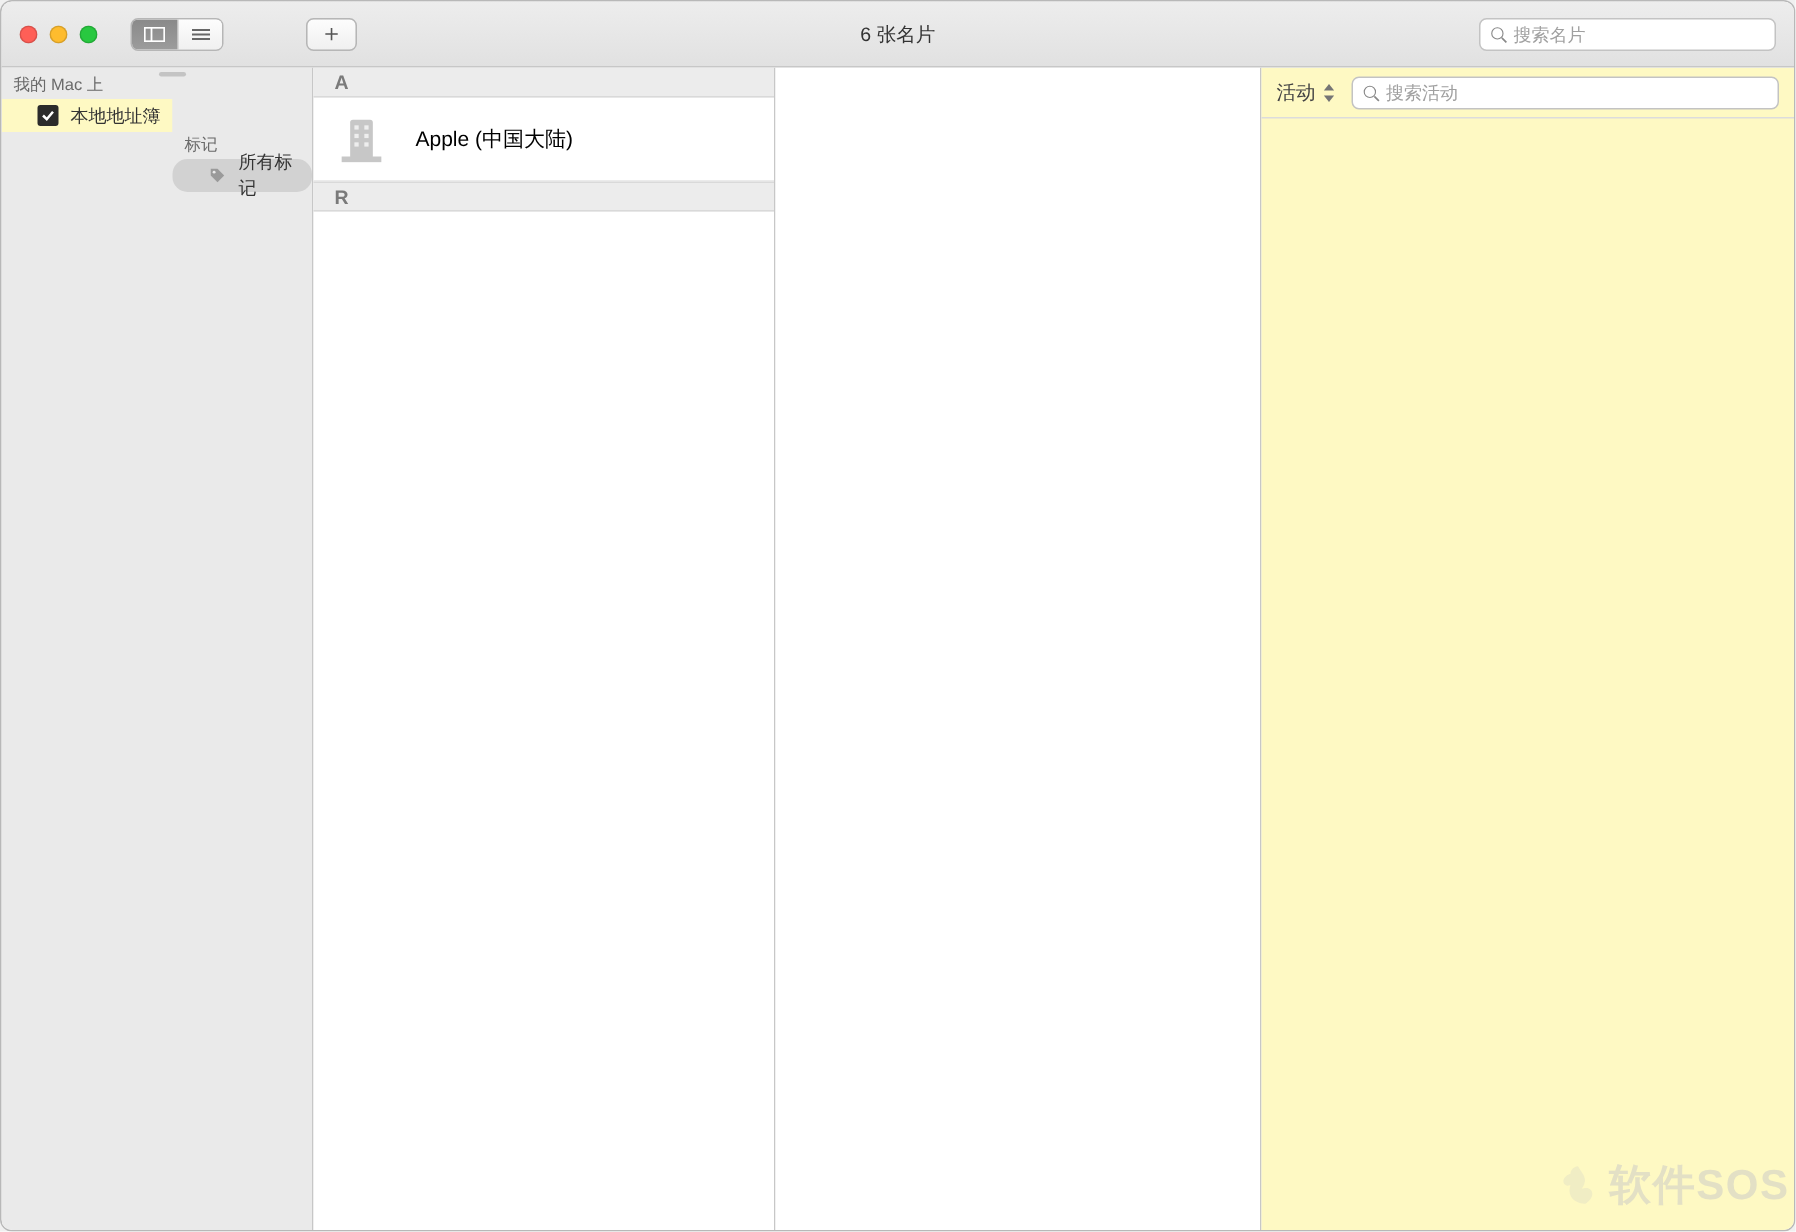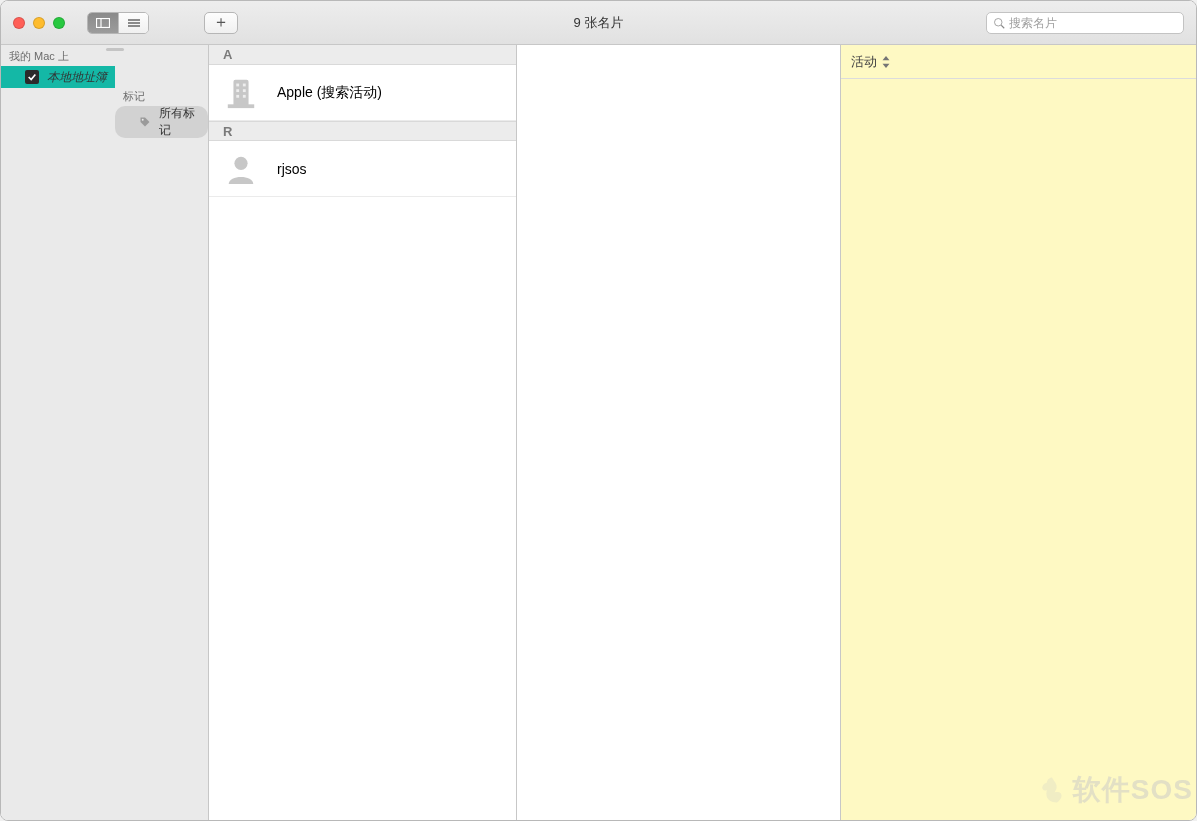--- a/index.html
+++ b/index.html
@@ -123,21 +123,21 @@
   color: #6a6a6a;
 }
 .sb-item {
   height: 22px;
   display: flex;
   align-items: center;
   padding: 0 8px 0 24px;
   gap: 8px;
   cursor: default;
 }
-.sb-item.selected { background: #14b8a6; font-style: italic; }
+.sb-item.selected { background: #fef9c3; }
 .sb-checkbox {
   width: 14px; height: 14px;
   background: #2b2b2b;
   border-radius: 2px;
   display: flex; align-items: center; justify-content: center;
 }
 .sb-checkbox svg { width: 10px; height: 10px; }
 .sb-divider {
   height: 8px;
   background: #f6f6f6;
@@ -149,21 +149,21 @@
   content: "";
   position: absolute;
   left: 50%; top: 2px;
   width: 18px; height: 3px;
   margin-left: -9px;
   background: #c4c4c4;
   border-radius: 2px;
 }
 .sb-bottom { flex: 1; margin-top: 40px; }
 .tag-item {
-  height: 32px;
+  height: 22px;
   display: flex;
   align-items: center;
   padding: 0 8px 0 24px;
   gap: 8px;
   border-radius: 10px;
 }
 .tag-item.sel { background: #d2d2d2; }
 .tag-icon {
   width: 14px; height: 14px;
   fill: #9a9a9a;
@@ -262,21 +262,21 @@
       </button>
       <button>
         <svg width="14" height="10" viewBox="0 0 14 10">
             <line x1="1" y1="2" x2="13" y2="2" stroke="#666" stroke-width="1.3"></line>
             <line x1="1" y1="5" x2="13" y2="5" stroke="#666" stroke-width="1.3"></line>
             <line x1="1" y1="8" x2="13" y2="8" stroke="#666" stroke-width="1.3"></line>
           </svg>
       </button>
     </div>
     <button class="add-btn">＋</button>
-    <div class="title-text">9 张名片</div>
+    <div class="title-text">6 张名片</div>
     <div class="search-box">
       <svg class="mag" viewBox="0 0 16 16">
           <circle cx="7" cy="7" r="5"></circle>
           <line x1="11" y1="11" x2="15" y2="15" stroke="#888" stroke-width="1.5"></line>
         </svg>
       <input type="text" placeholder="搜索名片" style="">
     </div>
   </div>
 
   <div class="content">
@@ -314,45 +314,43 @@
               <rect x="10" y="4" width="16" height="28" rx="2" fill="#c7c7c7"></rect>
               <rect x="13" y="8" width="3" height="3" fill="#eee"></rect>
               <rect x="20" y="8" width="3" height="3" fill="#eee"></rect>
               <rect x="13" y="14" width="3" height="3" fill="#eee"></rect>
               <rect x="20" y="14" width="3" height="3" fill="#eee"></rect>
               <rect x="13" y="20" width="3" height="3" fill="#eee"></rect>
               <rect x="20" y="20" width="3" height="3" fill="#eee"></rect>
               <rect x="4" y="30" width="28" height="4" fill="#c7c7c7"></rect>
             </svg>
         </div>
-        <span>Apple (搜索活动)</span>
+        <span>Apple (中国大陆)</span>
       </div>
       <div class="group-header">R</div>
-      <div class="contact-row">
-        <div class="avatar">
-          <svg viewBox="0 0 36 36">
-              <circle cx="18" cy="12" r="7" fill="#c7c7c7"></circle>
-              <path d="M5 34 C5 24 31 24 31 34 Z" fill="#c7c7c7"></path>
-            </svg>
-        </div>
-        <span>rjsos</span>
-      </div>
     </div>
 
     <div class="detail"></div>
 
     <div class="activity">
       <div class="activity-head">
         <div class="act-label">
           <span>活动</span>
           <svg class="sort-icon" viewBox="0 0 10 14">
               <path d="M5 0 L9 5 L1 5 Z"></path>
               <path d="M5 14 L1 9 L9 9 Z"></path>
             </svg>
         </div>
+        <div class="search-box">
+          <svg class="mag" viewBox="0 0 16 16">
+              <circle cx="7" cy="7" r="5"></circle>
+              <line x1="11" y1="11" x2="15" y2="15" stroke="#888" stroke-width="1.5"></line>
+            </svg>
+          <input type="text" placeholder="搜索活动" style="">
+        </div>
       </div>
     </div>
   </div>
 
   <div class="watermark">
     <svg viewBox="0 0 24 24">
         <path d="M12 2 C14 6 18 8 14 14 C20 12 22 18 16 22 C10 22 6 18 8 12 C4 14 2 8 8 6 C8 4 10 2 12 2 Z" fill="rgba(200,200,200,0.5)"></path>
       </svg>
     <span>软件SOS</span>
   </div>

